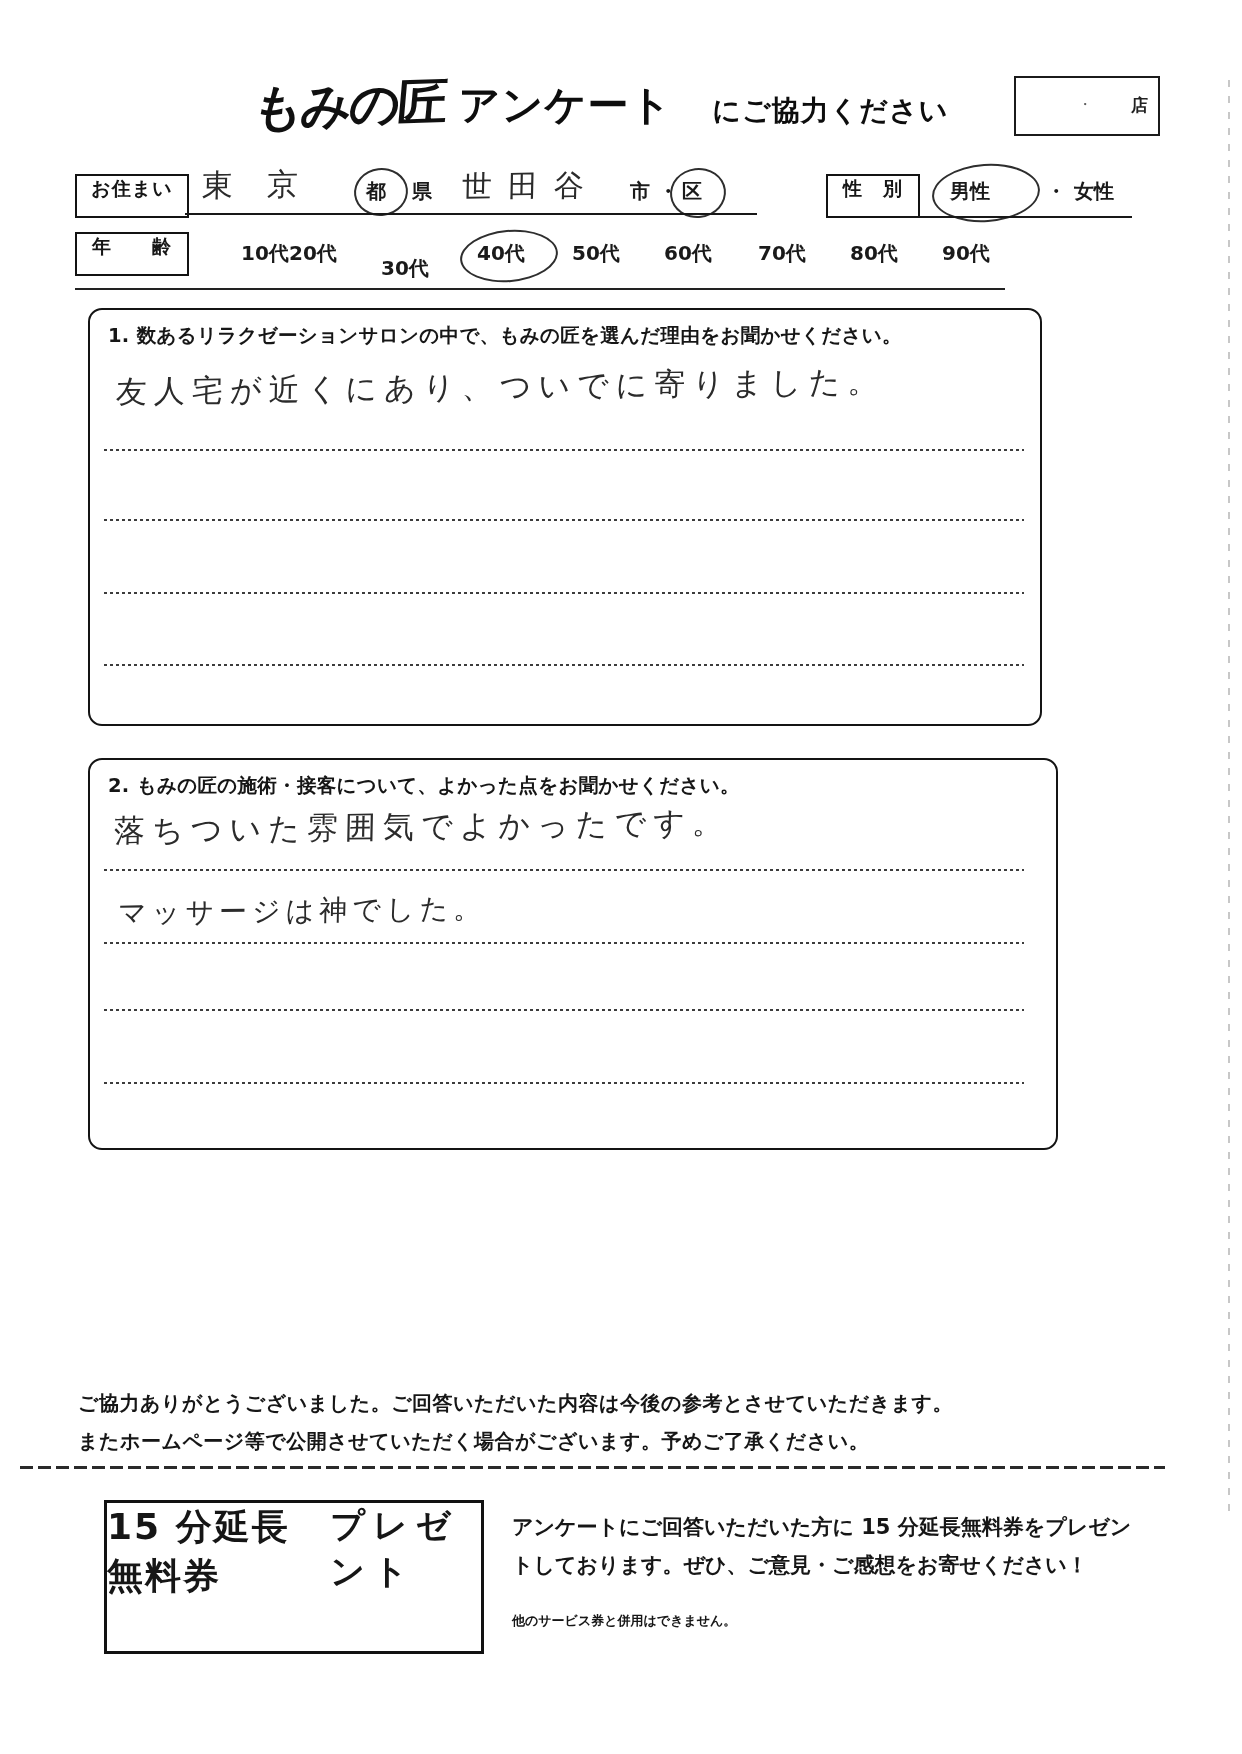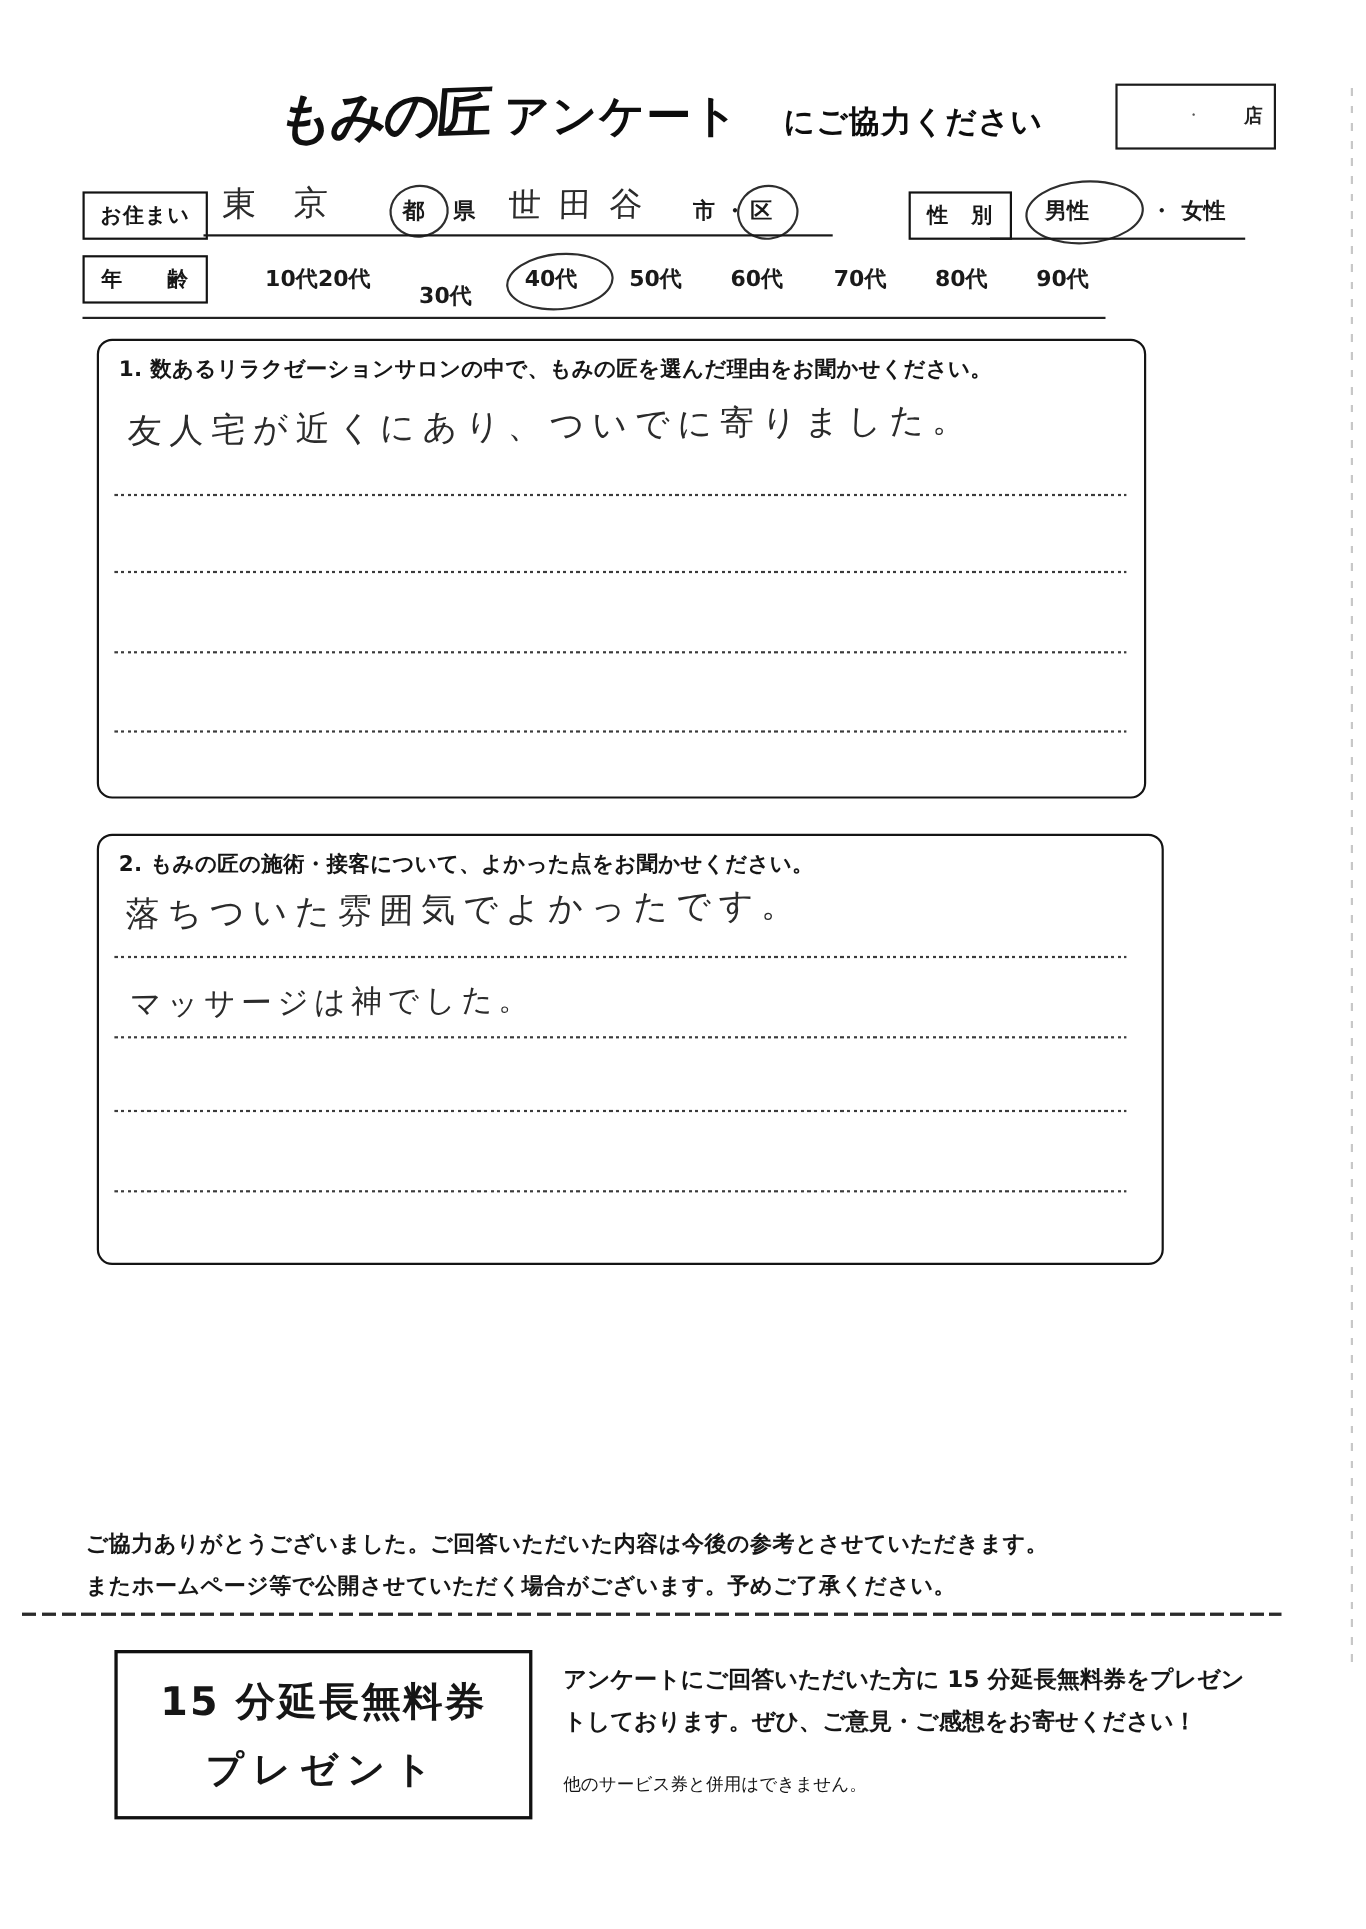--- a/index.html
+++ b/index.html
@@ -23,21 +23,21 @@
   }
   .title-big { font-weight:bold; font-size:41px; letter-spacing:1px; color:#0d0d0d; }
   .title-small { font-weight:bold; font-size:28px; letter-spacing:1px; color:#0d0d0d; }
   .store-box { border:2px solid #1b1b1b; }
   .store-label { font-size:17px; font-weight:bold; color:#222; }
   .store-dot { font-size:14px; color:#555; }
 
   
   .label-box {
     border:2px solid #131313;
-    display:flex; align-items:center; justify-content:center;
+    display:flex; align-items:flex-start; justify-content:center;
     font-weight:bold; font-size:19px; letter-spacing:1px;
     background:#fff;
   }
   .printed { font-size:20px; font-weight:bold; color:#1a1a1a; }
   .uline { height:2px; background:#181818; }
   .hairline { height:2px; background:#222; }
 
   
   .hand {
     font-family:"DejaVu Sans","Liberation Sans",sans-serif;
@@ -63,25 +63,25 @@
     position:absolute; height:2px;
     background:repeating-linear-gradient(90deg,#3c3c3c 0 3px, transparent 3px 6px);
   }
 
   
   .thanks { font-weight:bold; font-size:20px; letter-spacing:0.5px; white-space:nowrap; }
   .dash-divider {
     height:3px;
     background:repeating-linear-gradient(90deg,#2a2a2a 0 13px, transparent 13px 18px);
   }
-  .coupon-box { border:3px solid #111; display:flex; flex-direction:column; align-items:center; justify-content:center; gap:14px; }
+  .coupon-box { border:3px solid #111; display:flex; flex-direction:row; justify-content:center; gap:14px; }
   .coupon-l1 { font-weight:bold; font-size:36px; letter-spacing:2px; }
   .coupon-l2 { font-weight:bold; font-size:34px; letter-spacing:8px; }
   .promo { font-weight:600; font-size:21px; line-height:38px; white-space:nowrap; }
-  .promo-note { font-weight:400; font-size:16px; white-space:nowrap; }
+  .promo-note { font-weight:700; font-size:13px; white-space:nowrap; }
 
   
   .scan-vdash {
     width:2px;
     background:repeating-linear-gradient(180deg,#9a9a9a 0 7px, transparent 7px 16px);
     opacity:0.55;
   }
 </style>
 </head>
 <body>

